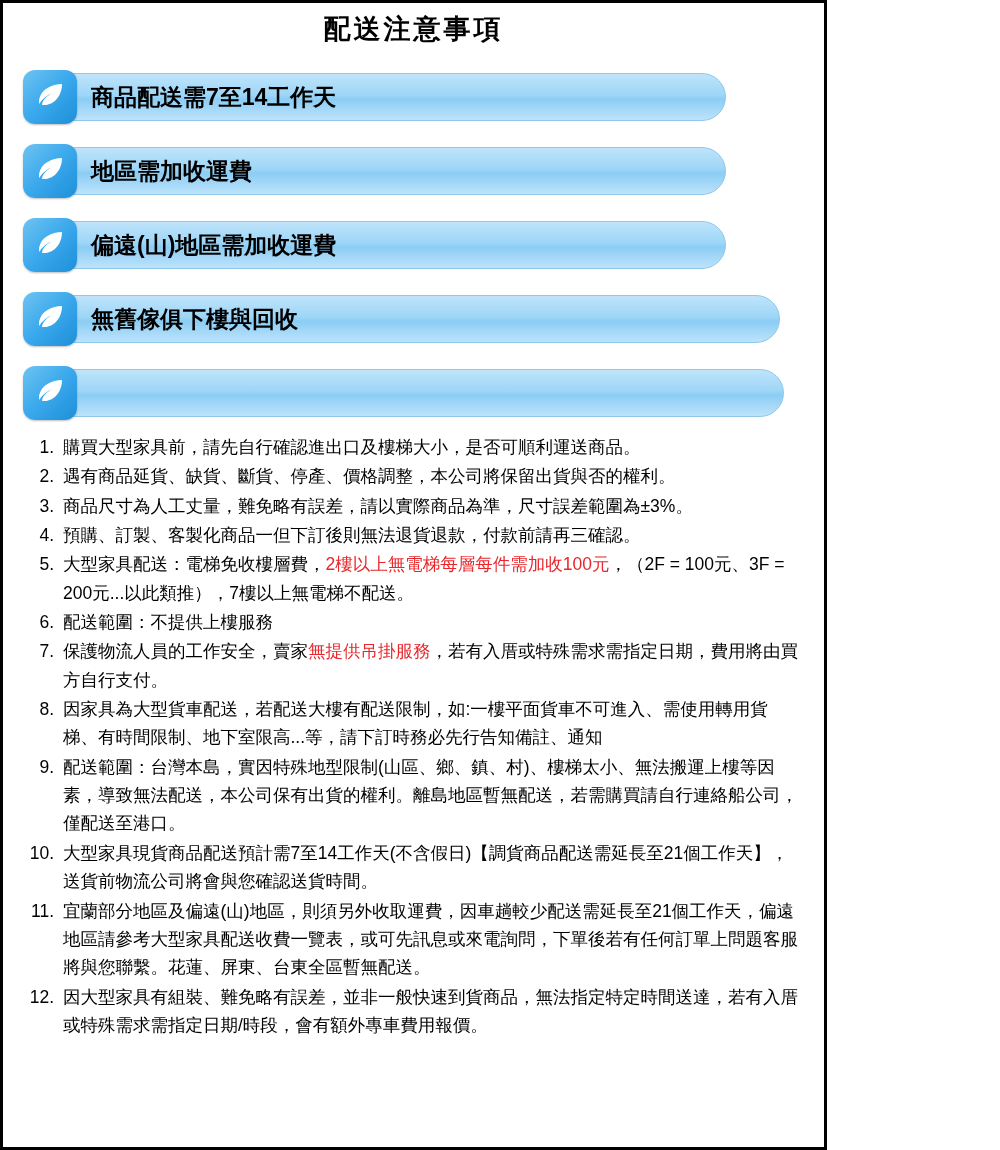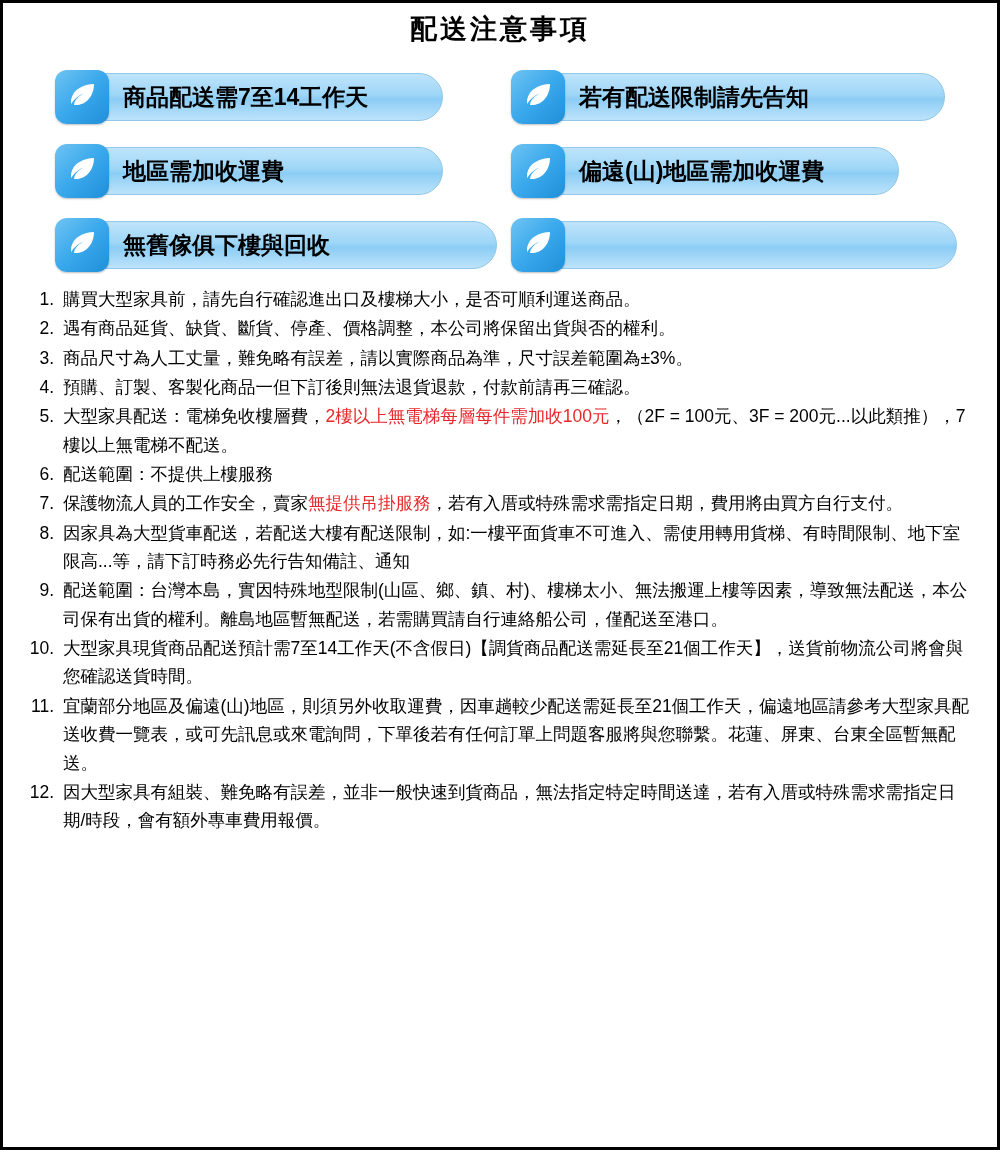--- a/index.html
+++ b/index.html
@@ -9,43 +9,43 @@
   body {
     width: 1000px;
     height: 1150px;
     background: #ffffff;
     font-family: "Liberation Sans", sans-serif;
     color: #000000;
     overflow: hidden;
   }
   .page {
     position: relative;
-    width: 1000px;
+    width: 827px;
     height: 1150px;
     box-sizing: border-box;
     border: 3px solid #000000;
   }
 
   
   .title {
     text-align: center;
     font-size: 27px;
     font-weight: bold;
     letter-spacing: 3px;
     padding-top: 8px;
     padding-bottom: 4px;
   }
 
   
   .badges {
     display: grid;
-    grid-template-columns: 1fr 1fr;
+    grid-template-columns: 1fr;
     row-gap: 18px;
     column-gap: 10px;
-    padding: 18px 40px 8px 52px;
+    padding: 18px 40px 8px 20px;
     box-sizing: border-box;
   }
   .badge {
     position: relative;
     height: 56px;
     display: flex;
     align-items: center;
   }
   .badge-pill {
     position: absolute;
@@ -116,29 +116,20 @@
     <div class="badge r1c1">
       <div class="badge-pill"></div>
       <div class="badge-icon">
         <svg width="36" height="36" viewBox="0 0 36 36" aria-hidden="true">
           <path d="M7 21 C9 10, 20 5, 30 5 C30 17, 22 27, 10 26 C10 22, 14 17, 22 13 C15 16, 10 20, 7 25 Z" fill="#ffffff"></path>
         </svg>
       </div>
       <div class="badge-label">商品配送需7至14工作天</div>
     </div>
 
-    <div class="badge r1c2">
-      <div class="badge-pill"></div>
-      <div class="badge-icon">
-        <svg width="36" height="36" viewBox="0 0 36 36" aria-hidden="true">
-          <path d="M7 21 C9 10, 20 5, 30 5 C30 17, 22 27, 10 26 C10 22, 14 17, 22 13 C15 16, 10 20, 7 25 Z" fill="#ffffff"></path>
-        </svg>
-      </div>
-      <div class="badge-label">若有配送限制請先告知</div>
-    </div>
 
     <div class="badge r2c1">
       <div class="badge-pill"></div>
       <div class="badge-icon">
         <svg width="36" height="36" viewBox="0 0 36 36" aria-hidden="true">
           <path d="M7 21 C9 10, 20 5, 30 5 C30 17, 22 27, 10 26 C10 22, 14 17, 22 13 C15 16, 10 20, 7 25 Z" fill="#ffffff"></path>
         </svg>
       </div>
       <div class="badge-label">地區需加收運費</div>
     </div>

